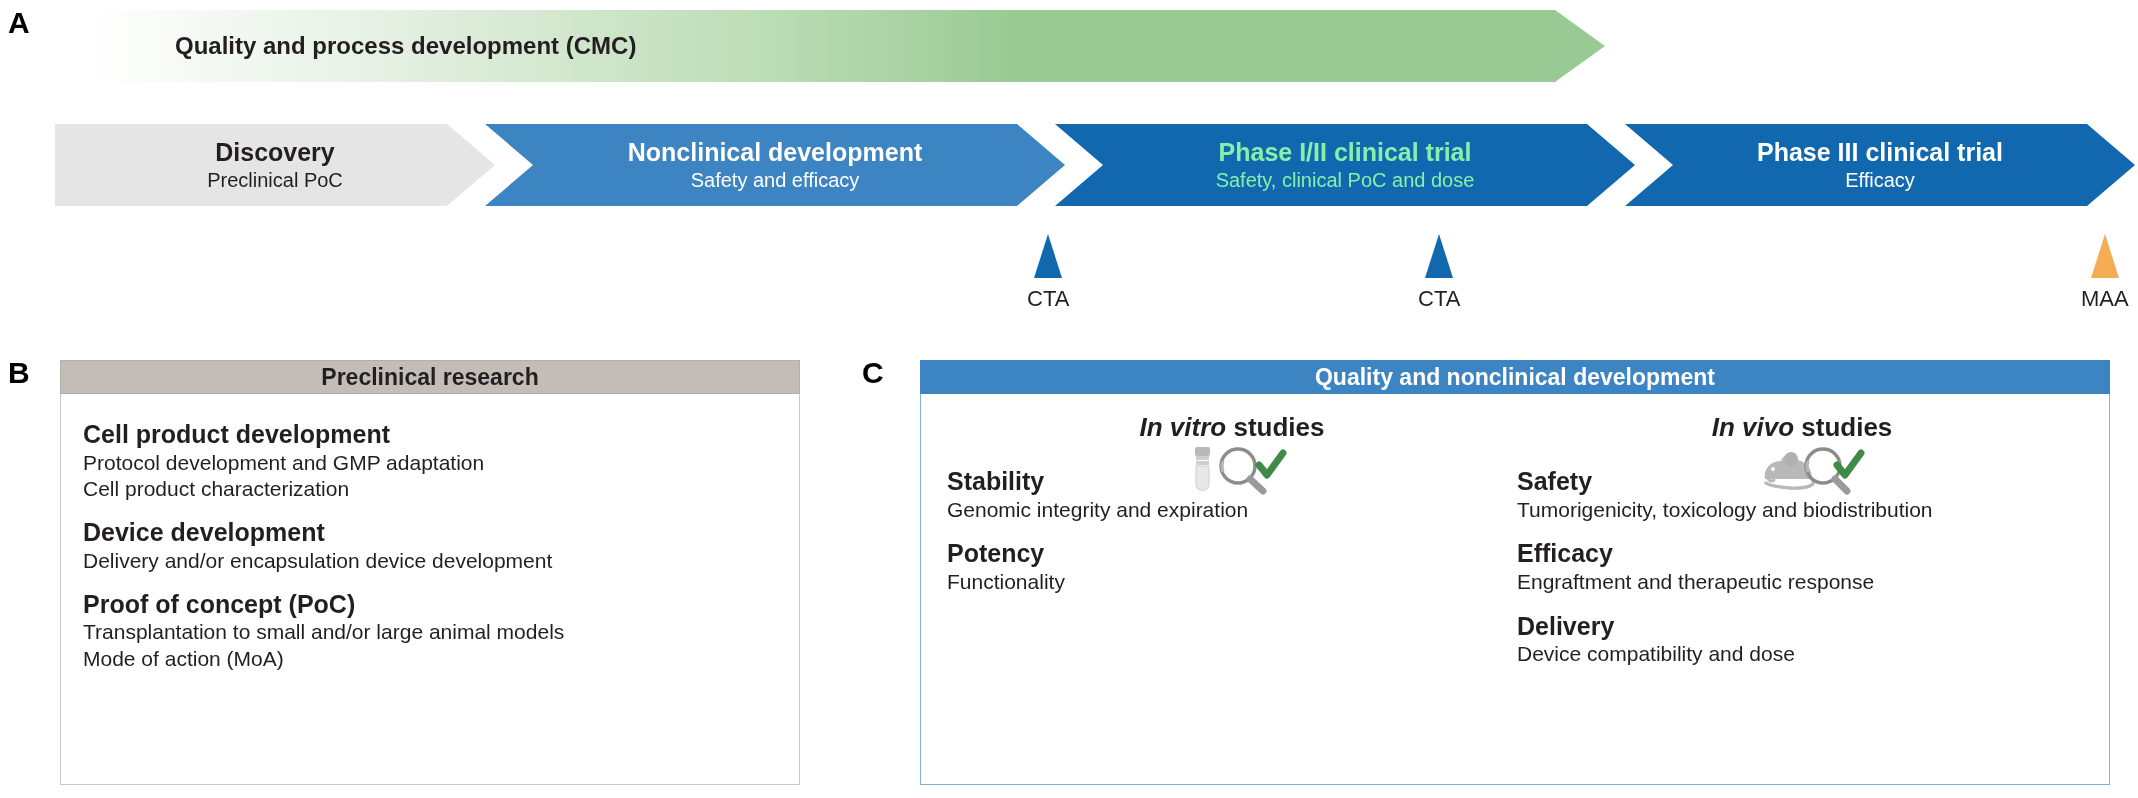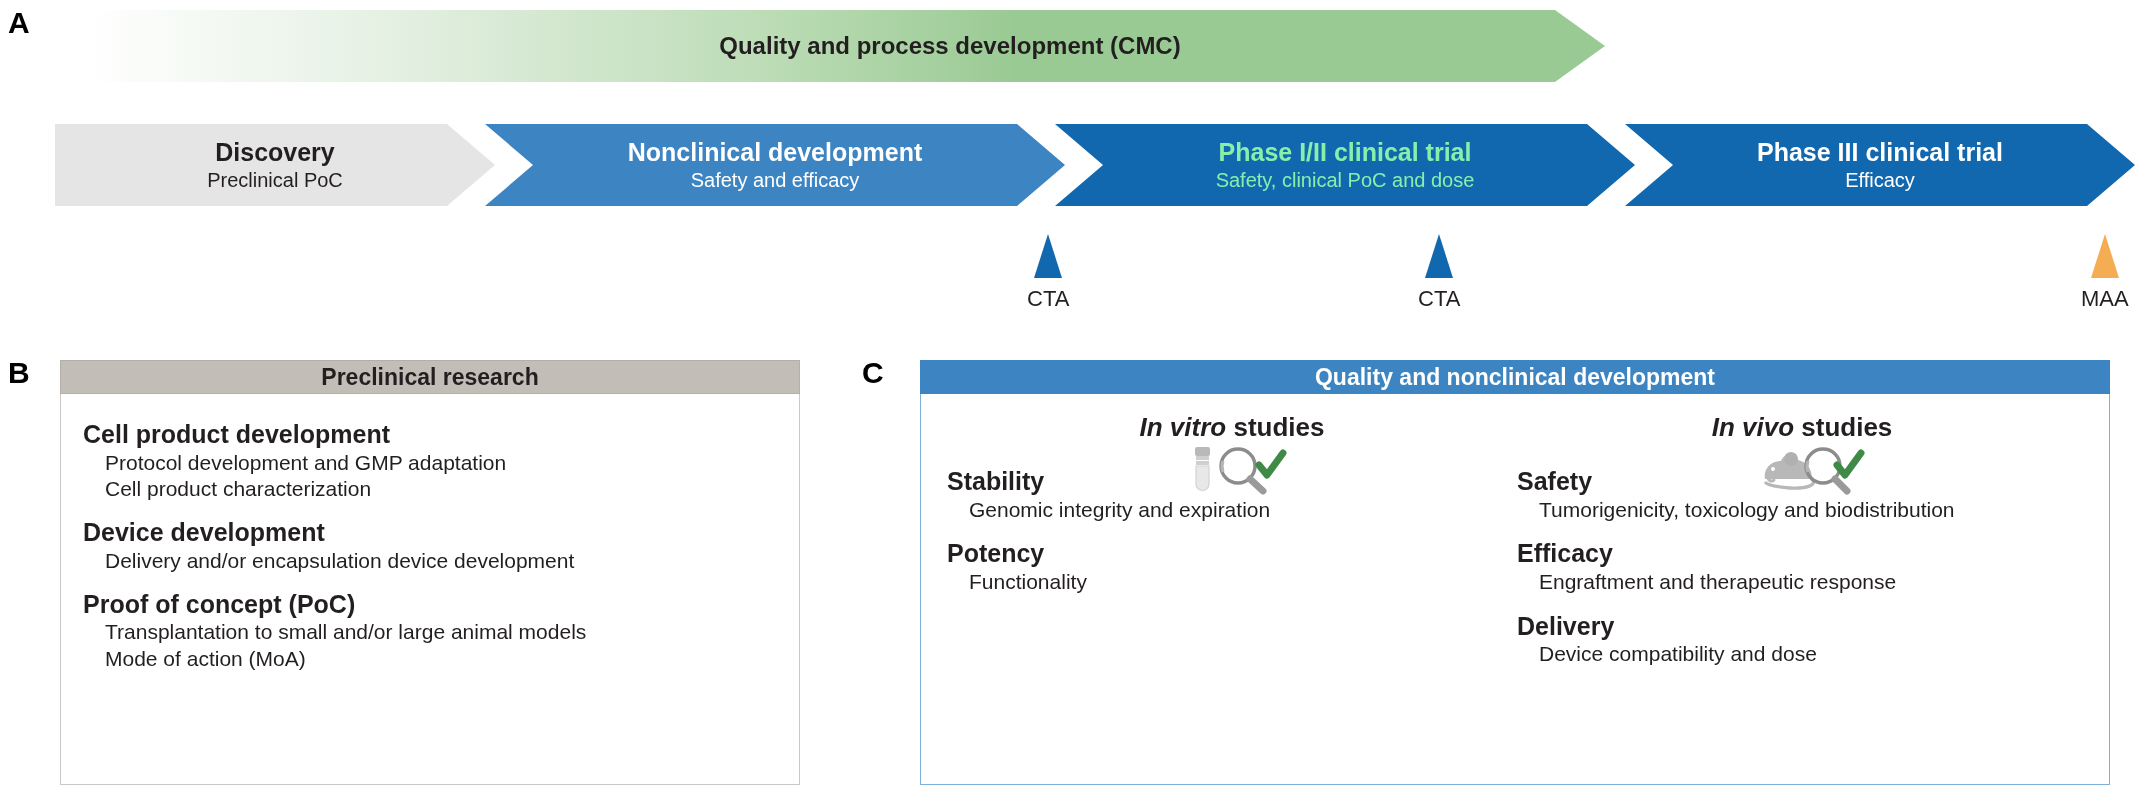--- a/index.html
+++ b/index.html
@@ -15,21 +15,21 @@
   .panel-letter{
     font-size:30px;font-weight:700;color:#000;line-height:1;
   }
 
   
   #cmc-arrow{
     left:55px;top:10px;width:1550px;height:72px;
     background:linear-gradient(to right,#ffffff 0%,#ffffff 2%,#e4f0e2 22%,#bcdcb6 46%,#9ACA94 62%,#9ACA94 100%);
     -webkit-clip-path:polygon(0 0, calc(100% - 50px) 0, 100% 50%, calc(100% - 50px) 100%, 0 100%);
     clip-path:polygon(0 0, calc(100% - 50px) 0, 100% 50%, calc(100% - 50px) 100%, 0 100%);
-    display:flex;align-items:center;justify-content:center;
+    display:flex;align-items:center;
   }
   #cmc-arrow .cmc-label{
     font-size:24px;font-weight:700;color:#231f20;
     transform:translateX(120px);
     white-space:nowrap;
   }
 
   
   .stage{
     height:82px;top:124px;
@@ -87,21 +87,21 @@
   #panel-c-card .card-header{background:#3D85C2;color:#ffffff;border:1px solid #3D85C2;}
   #panel-c-card .card-body{
     border:1px solid #7fb0d8;border-top:none;height:391px;
     padding:18px 26px 0 26px;
     display:flex;gap:0;
   }
 
   
   .grp{margin-bottom:16px;}
   .grp .g-title{font-size:25px;font-weight:700;color:#231f20;line-height:1.22;}
-  .grp .g-line{font-size:21px;font-weight:400;color:#231f20;line-height:1.28;margin-left:22px;}
+  .grp .g-line{font-size:21px;font-weight:400;color:#231f20;line-height:1.28;}
 
   #panel-b-card .grp{margin-bottom:14px;}
 
   .c-col{flex:0 0 auto;}
   .c-col.left{width:570px;}
   .c-col.right{width:570px;}
   .col-head{
     display:flex;align-items:center;height:52px;margin-bottom:2px;flex-direction:column;
   }
   .col-head .ch-text{font-size:26px;font-weight:700;white-space:nowrap;}

